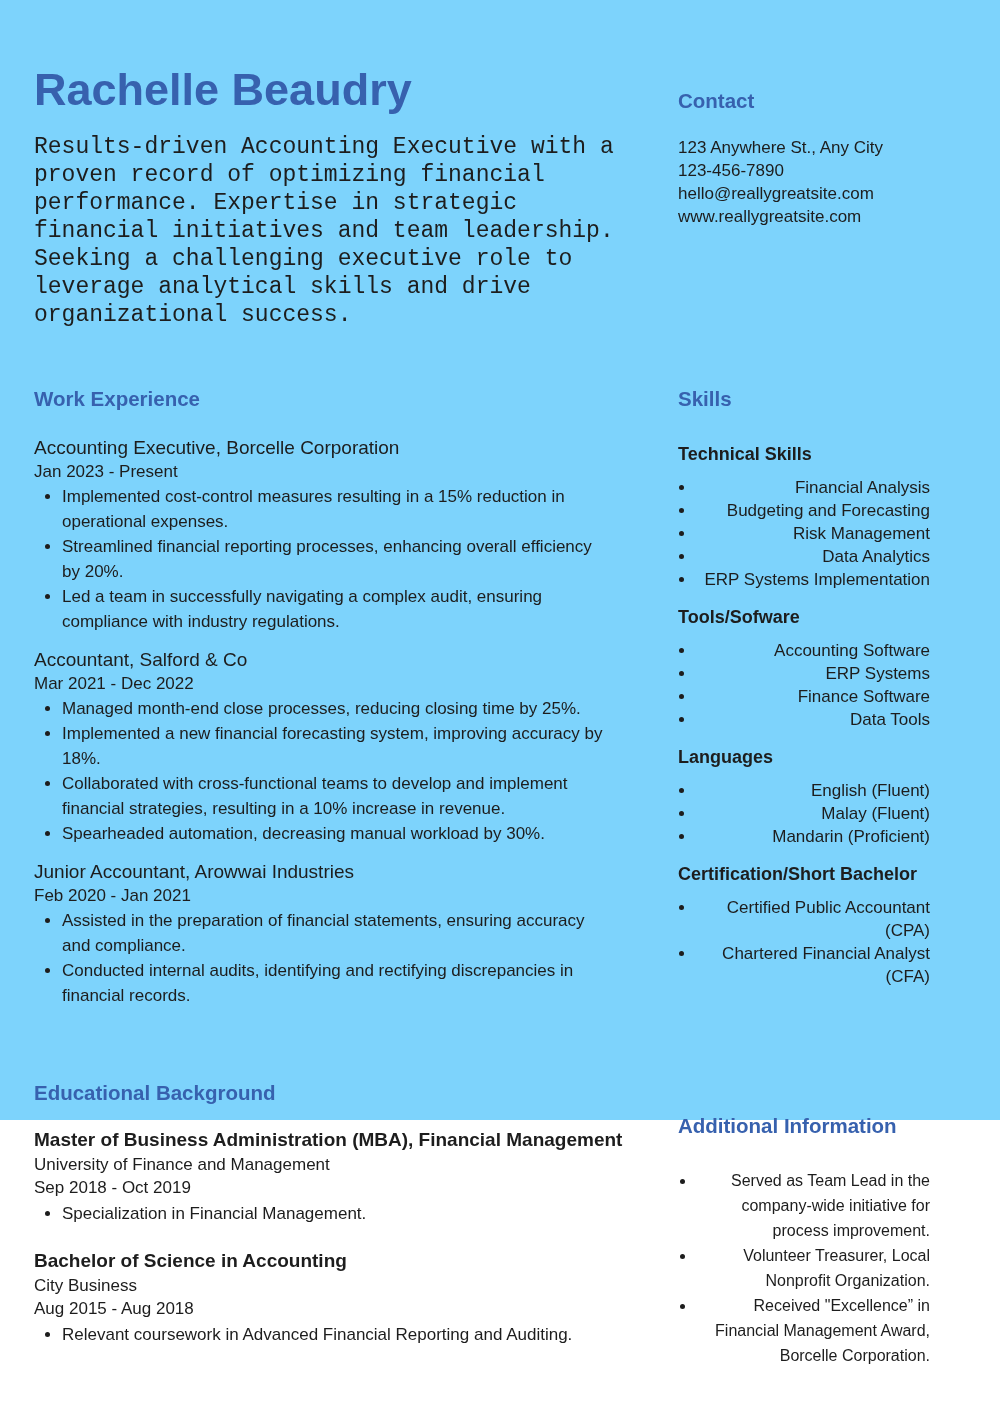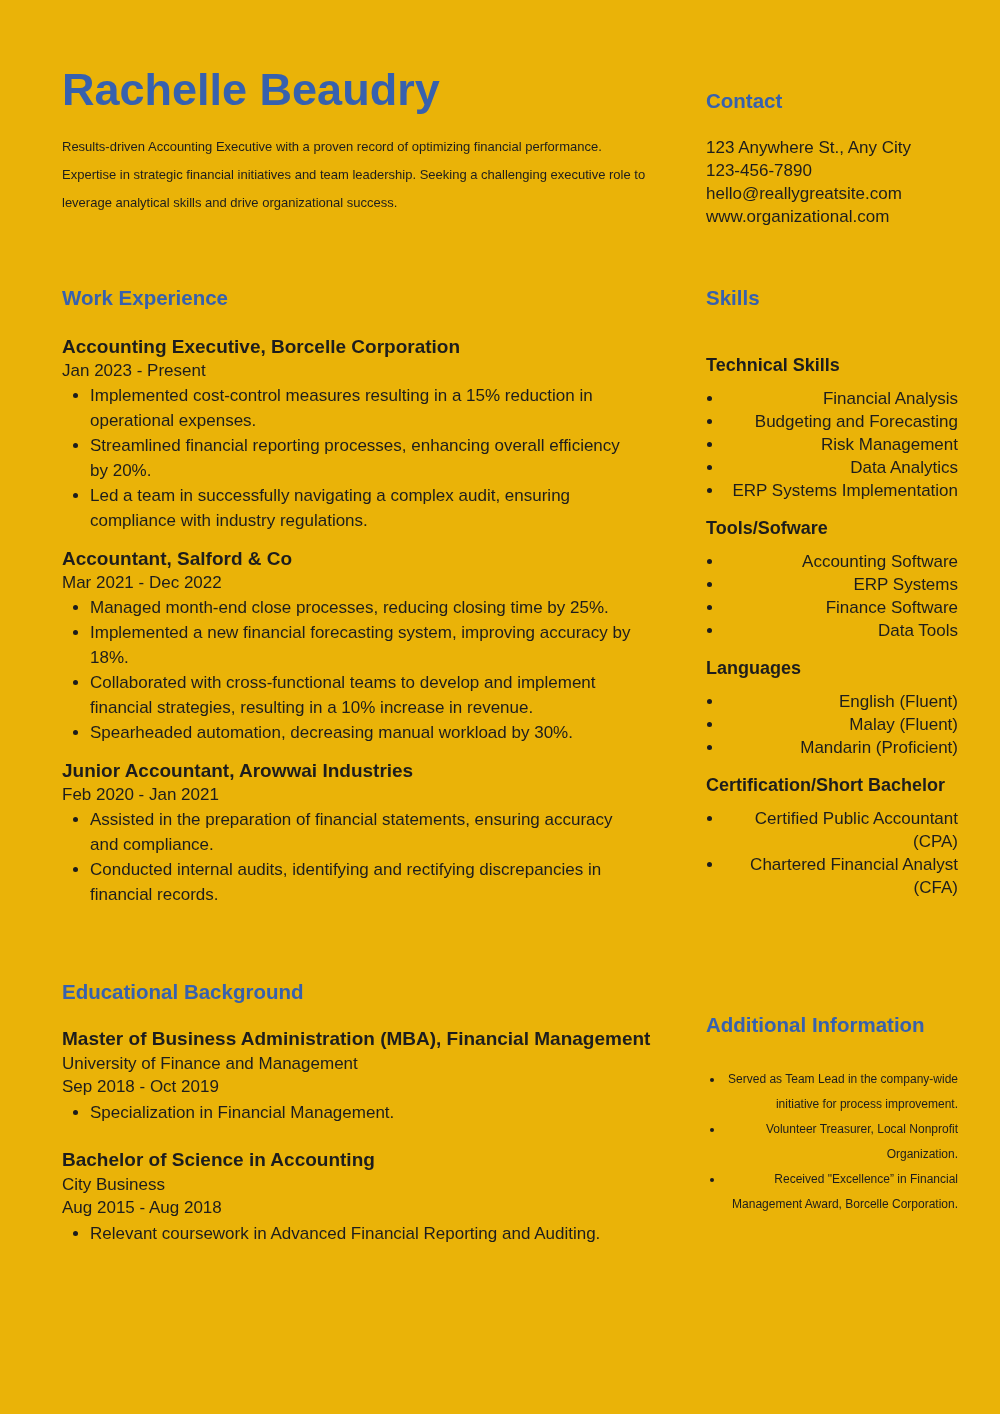--- a/index.html
+++ b/index.html
@@ -8,87 +8,87 @@
   }
   *{ margin:0; padding:0; box-sizing:border-box; }
   html,body{ background:#ffffff; }
   body{
     width:1000px; height:1414px;
     font-family:"Liberation Sans","DejaVu Sans",sans-serif;
     color:var(--text);
     overflow:hidden;
   }
   .page{
-    width:1000px; height:1414px;
-    background:#eab308;
-    padding:64px 42px 40px 62px;
+    width:1000px; height:1120px;
+    background:#7dd3fc;
+    padding:64px 42px 40px 34px;
     display:grid;
     grid-template-columns:600px 252px;
     column-gap:44px;
     grid-template-areas:
       "intro contact"
       "work  skills"
       "edu   addl";
     align-content:start;
     align-items:start;
   }
   
   .intro{ grid-area:intro; }
   h1{
     font-size:45px; line-height:52px; font-weight:bold;
     color:var(--accent);
   }
   .summary{
     margin-top:17px; width:590px;
-    font-size:13px; line-height:28px;
+    font-size:23px; line-height:28px;font-family:Liberation Mono, monospace;
   }
   
   .sec-h{
     font-size:20.5px; line-height:24px; font-weight:bold;
     color:var(--accent);
   }
   
   .contact{ grid-area:contact; }
   .contact .sec-h{ margin-top:25px; }
   .contact ul{ list-style:none; margin-top:23px; }
   .contact li{ font-size:17px; line-height:23px; }
   
   .work{ grid-area:work; margin-top:58px; }
   .skills{ grid-area:skills; margin-top:58px; }
   
   .job{ margin-top:14px; }
   .job:first-of-type{ margin-top:25px; }
-  .job h3{ font-size:19px; line-height:24px; font-weight:bold; }
+  .job h3{ font-size:19px; line-height:24px; font-weight:normal; }
   .job .dates{ font-size:17px; line-height:24px; }
   .bullets{
     list-style:disc outside;
     padding-left:28px; width:575px;
   }
   .bullets li{ font-size:17px; line-height:25px; }
   
   .group{ margin-top:14px; }
-  .group:first-of-type{ margin-top:43px; }
+  .group:first-of-type{ margin-top:31px; }
   .group h3{
     font-size:18px; line-height:24px; font-weight:bold;
     white-space:nowrap;
   }
   .side-list{
     list-style:disc outside;
     margin-top:10px; padding-left:18px;text-align:right;
   }
   .side-list li{ font-size:17px; line-height:23px; }
   
   .edu{ grid-area:edu; margin-top:73px; }
   .addl{ grid-area:addl; margin-top:106px; }
   .degree{ margin-top:22px; }
   .degree h3{ font-size:19px; line-height:26px; font-weight:bold; }
   .degree .school, .degree .dates{ font-size:17px; line-height:23px; }
   .degree .bullets{ margin-top:2px; }
   .addl .side-list{ margin-top:30px; padding-left:18px; }
-  .addl .side-list li{ font-size:12px; line-height:25px; }
+  .addl .side-list li{ font-size:16px; line-height:25px; }
 </style>
 </head>
 <body>
 
 <div class="page">
 
   <div class="intro">
     <h1>Rachelle Beaudry</h1>
     <p class="summary">Results-driven Accounting Executive with a proven record of optimizing financial performance. Expertise in strategic financial initiatives and team leadership. Seeking a challenging executive role to leverage analytical skills and drive organizational success.</p>
   </div>
@@ -96,21 +96,21 @@
   <div class="contact">
     <h2 class="sec-h">Contact</h2>
     <ul>
 
         <li>123 Anywhere St., Any City</li>
 
         <li>123-456-7890</li>
 
         <li>hello@reallygreatsite.com</li>
 
-        <li>www.organizational.com</li>
+        <li>www.reallygreatsite.com</li>
       </ul>
   </div>
 
   <div class="work">
     <h2 class="sec-h">Work Experience</h2>
     <div>
 
         <div class="job">
           <h3>Accounting Executive, Borcelle Corporation</h3>
           <div class="dates">Jan 2023 - Present</div>

